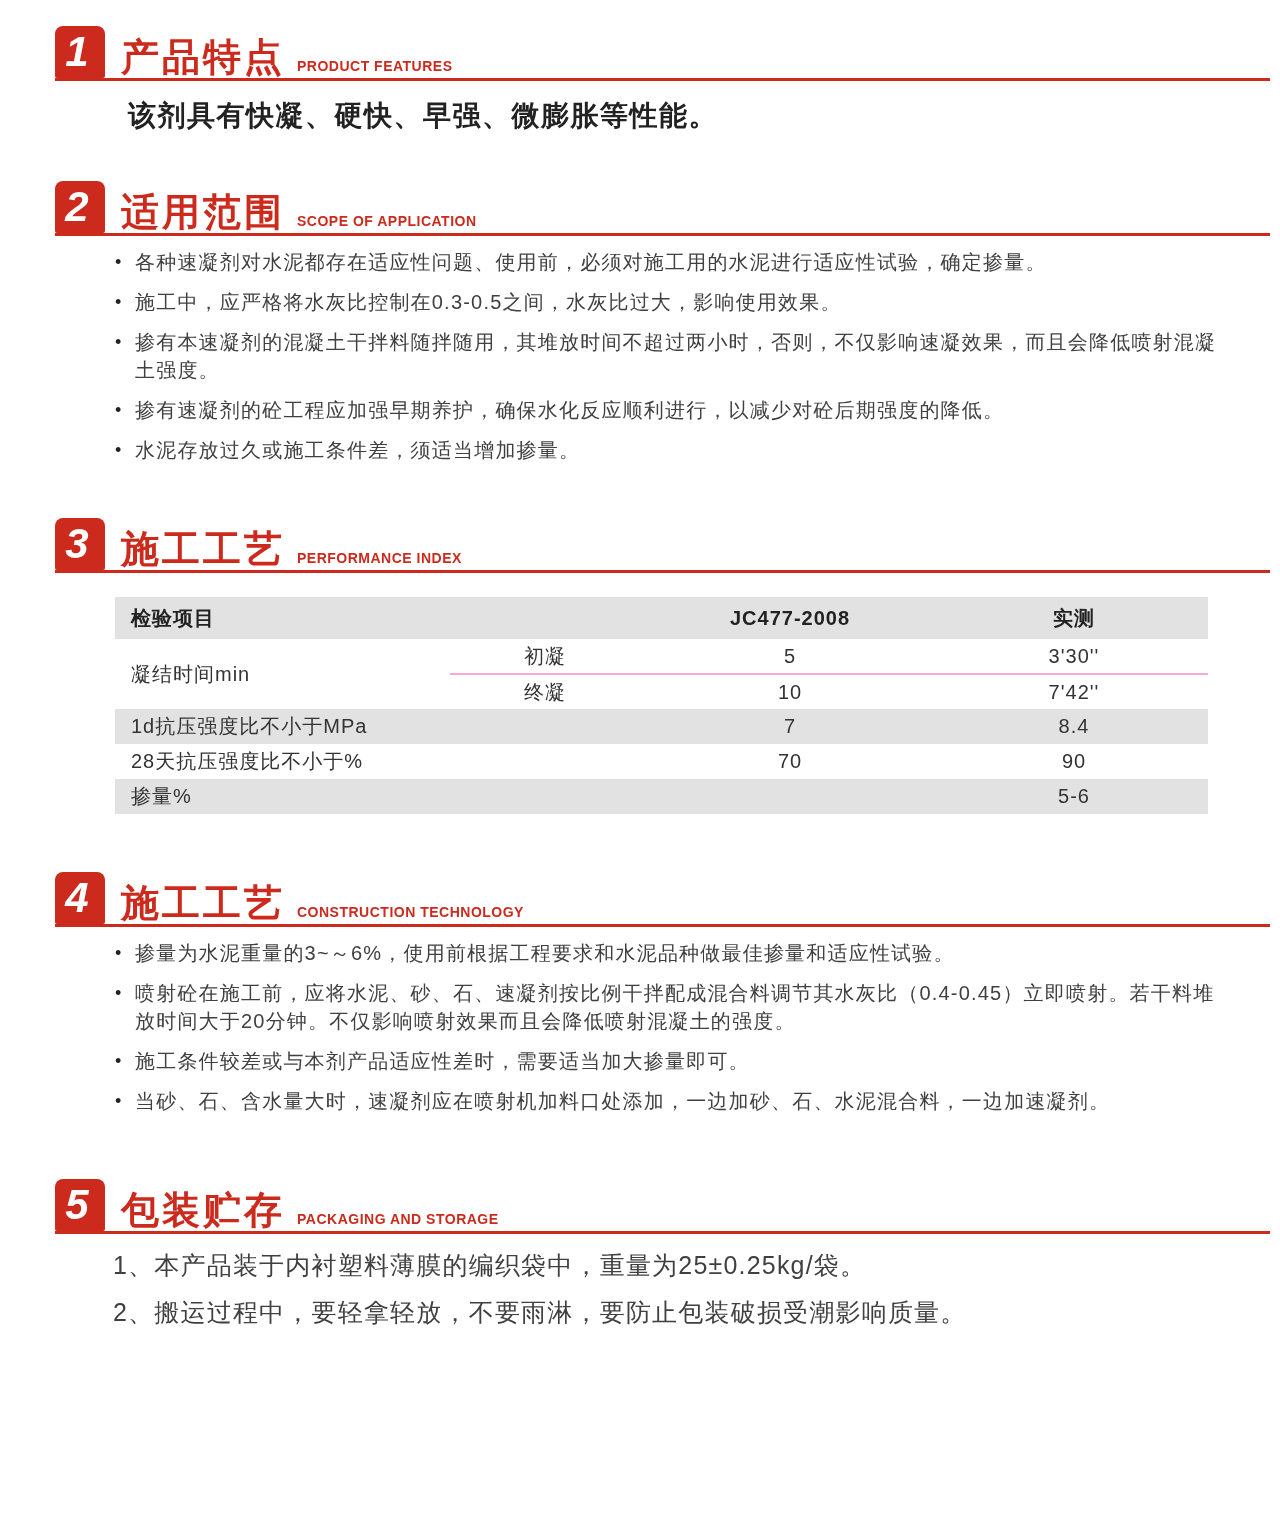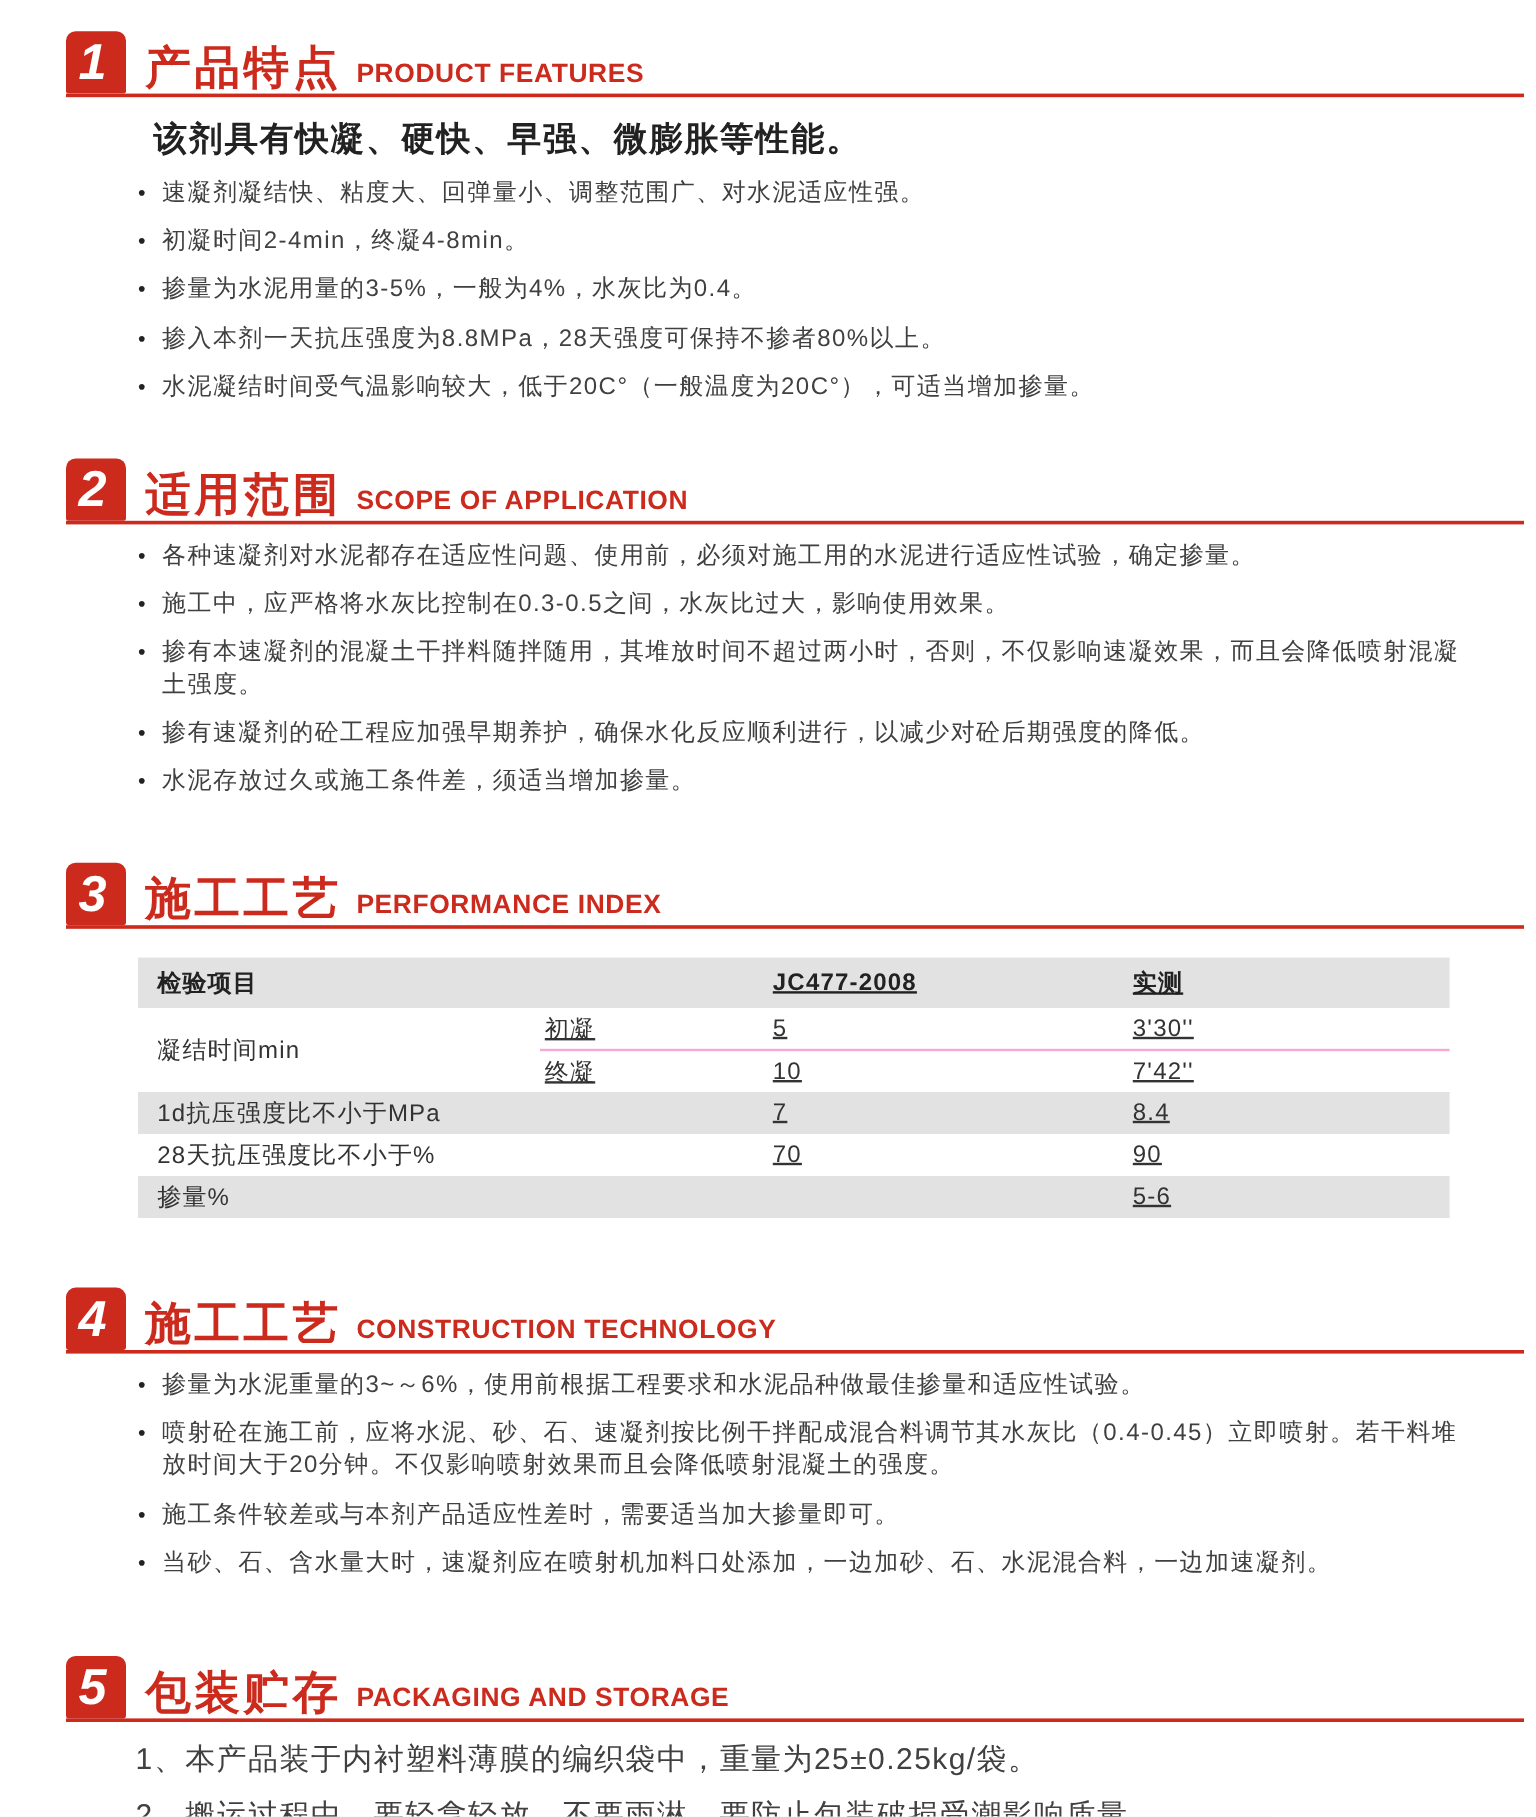--- a/index.html
+++ b/index.html
@@ -23,21 +23,21 @@
     display:flex; align-items:center; justify-content:center;
     font-size:42px; font-weight:bold; font-style:italic;
     padding-right:6px; line-height:1;
   }
   .title-zh {
     color:var(--accent); font-size:38px; font-weight:900;
     letter-spacing:3px; margin-left:16px; line-height:1;
     padding-bottom:2px;
   }
   .title-en {
-    color:var(--accent); font-size:22px; font-weight:bold;
+    color:var(--accent); font-size:14px; font-weight:bold;
     letter-spacing:.5px; margin-left:12px; padding-bottom:4px;
   }
   
   .lead {
     margin:16px 60px 0 128px; font-size:28px; font-weight:bold;
     color:#222; letter-spacing:1.5px;
   }
   .bullets { list-style:none; margin:10px 60px 0 113px; }
   .bullets li {
     position:relative; padding-left:22px; font-size:20px;
@@ -57,21 +57,21 @@
     border-collapse:collapse; table-layout:fixed;
     margin:24px 0 0 115px; width:1093px;
     font-size:20px; letter-spacing:1px; color:#333;
   }
   .spec-table th, .spec-table td { font-weight:normal; padding:0 4px; }
   .spec-table tr { height:35px; }
   .spec-table tr.thead { height:42px; }
   .spec-table tr.thead th { font-weight:bold; color:#222; }
   .spec-table .gray { background:var(--stripe);margin-top:48px; }
   .spec-table .c-label { text-align:left; padding-left:16px; }
-  .spec-table .c-mid  { text-align:left;text-decoration:underline; }
+  .spec-table .c-mid  { text-align:center; }
   .spec-table tr.divided td { border-top:2px solid #f9a8d4; }
   
   .sec-2 { margin-top:46px; }
   .sec-3 { margin-top:54px; }
   .sec-4 { margin-top:58px; }
   .sec-5 { margin-top:64px; }
 </style>
 </head>
 <body>
 
@@ -79,27 +79,20 @@
 
   <section class="sec sec-1">
     <header class="sec-header">
       <div class="badge">
         <span>1</span>
       </div>
       <h2 class="title-zh">产品特点</h2>
       <span class="title-en">PRODUCT FEATURES</span>
     </header>
     <p class="lead">该剂具有快凝、硬快、早强、微膨胀等性能。</p>
-    <ul class="bullets">
-      <li>速凝剂凝结快、粘度大、回弹量小、调整范围广、对水泥适应性强。</li>
-      <li>初凝时间2-4min，终凝4-8min。</li>
-      <li>掺量为水泥用量的3-5%，一般为4%，水灰比为0.4。</li>
-      <li>掺入本剂一天抗压强度为8.8MPa，28天强度可保持不掺者80%以上。</li>
-      <li>水泥凝结时间受气温影响较大，低于20C°（一般温度为20C°），可适当增加掺量。</li>
-    </ul>
   </section>
 
   <section class="sec sec-2">
     <header class="sec-header">
       <div class="badge">
         <span>2</span>
       </div>
       <h2 class="title-zh">适用范围</h2>
       <span class="title-en">SCOPE OF APPLICATION</span>
     </header>

